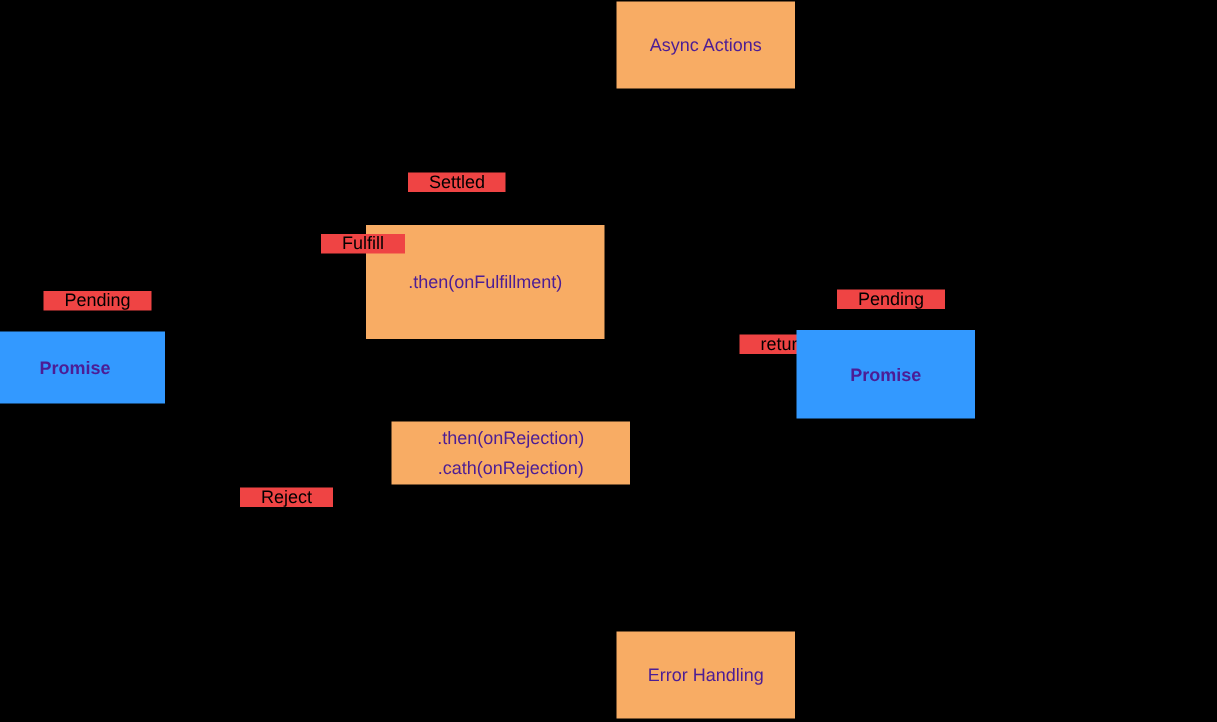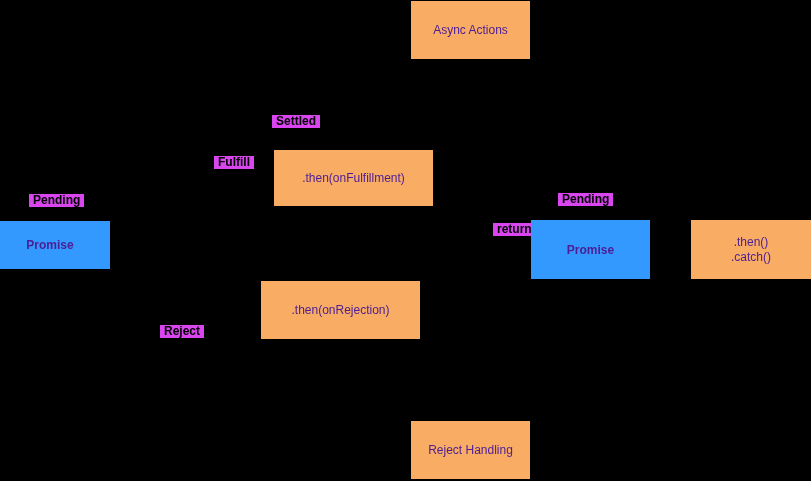--- a/index.html
+++ b/index.html
@@ -26,68 +26,64 @@
     text-align: center;
     box-sizing: border-box;
   }
   .node.orange { background: #F8AC64; }
   .node.blue   { background: #3399FF; font-weight: bold; }
   .node .line  { display: block; white-space: nowrap; }
   .lh20 .line  { line-height: 20px; }
   .lh15 .line  { line-height: 15px; }
   .edge-label {
     position: absolute;
-    background: #d946ef;
+    background: #ef4444;
     color: #000000;
     font-size: 12px;
     line-height: 13px;
-    padding: 0 4px;
+    padding: 0 14px;
     white-space: nowrap;
-    font-weight: bold;
   }
 </style>
 </head>
 <body>
 
 <div class="canvas">
 
   <div class="node orange" style="left:411px; top:1px; width:119px; height:58px;">
     <span class="line">Async Actions</span>
   </div>
 
   <div class="edge-label" style="left:272px; top:115px;">Settled</div>
 
-  <div class="node orange" style="left:274px; top:150px; width:159px; height:56px;">
+  <div class="node orange" style="left:244px; top:150px; width:159px; height:76px;">
     <span class="line">.then(onFulfillment)</span>
   </div>
 
   <div class="edge-label" style="left:178px; top:156px;margin-left:36px;">Fulfill</div>
 
   <div class="edge-label" style="left:29px; top:194px;">Pending</div>
 
   <div class="node blue" style="left:-10px; top:221px; width:120px; height:48px;">
     <span class="line">Promise</span>
   </div>
 
-  <div class="node orange lh20" style="left:261px; top:281px; width:159px; height:58px;">
+  <div class="node orange lh20" style="left:261px; top:281px; width:159px; height:42px;">
     <span class="line">.then(onRejection)</span>
+    <span class="line">.cath(onRejection)</span>
   </div>
 
   <div class="edge-label" style="left:160px; top:325px;">Reject</div>
 
   <div class="edge-label" style="left:558px; top:193px;">Pending</div>
 
   <div class="edge-label" style="left:493px; top:223px;">return</div>
 
   <div class="node blue" style="left:531px; top:220px; width:119px; height:59px;">
     <span class="line">Promise</span>
   </div>
 
-  <div class="node orange lh15" style="left:691px; top:220px; width:120px; height:59px;">
-    <span class="line">.then()</span>
-    <span class="line">.catch()</span>
-  </div>
 
   <div class="node orange" style="left:411px; top:421px; width:119px; height:58px;">
-    <span class="line">Reject Handling</span>
+    <span class="line">Error Handling</span>
   </div>
 
 </div>
 
 </body></html>

